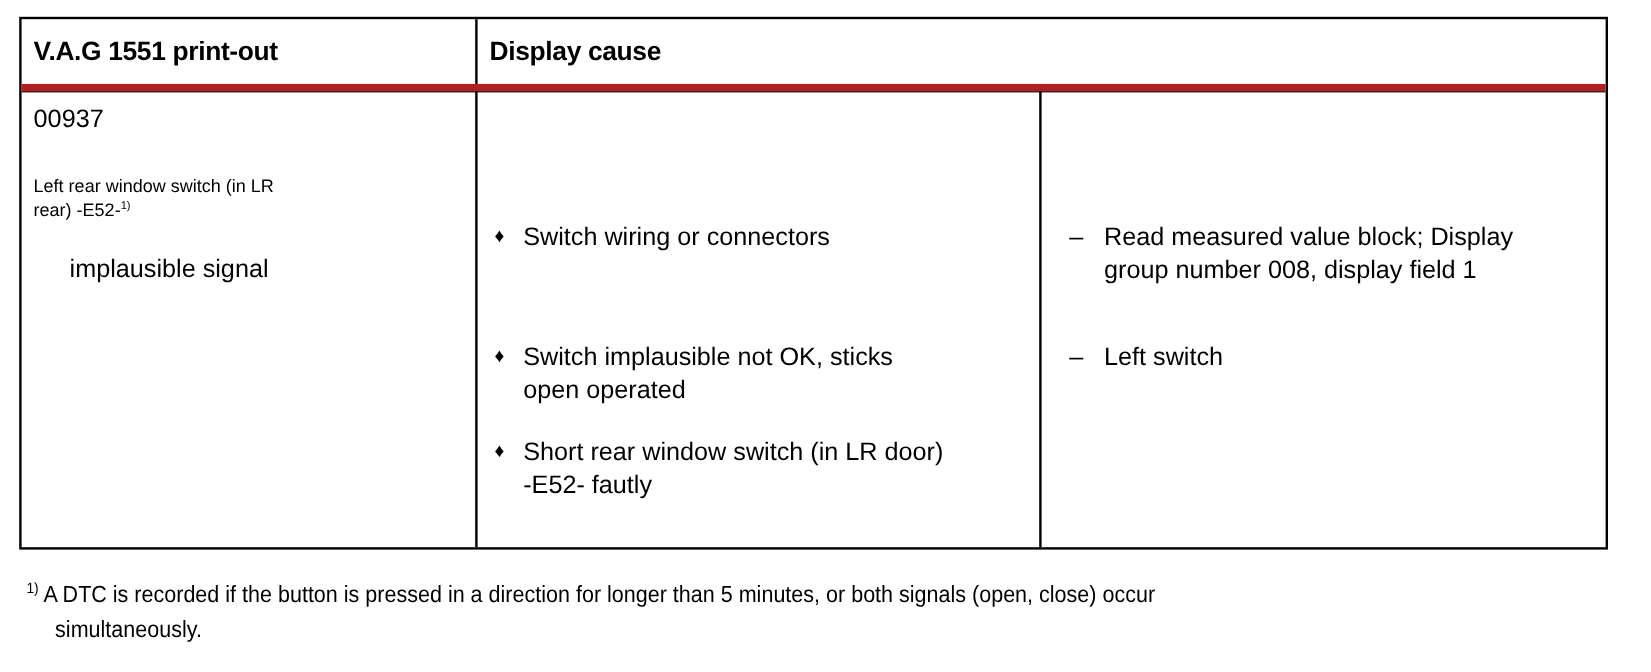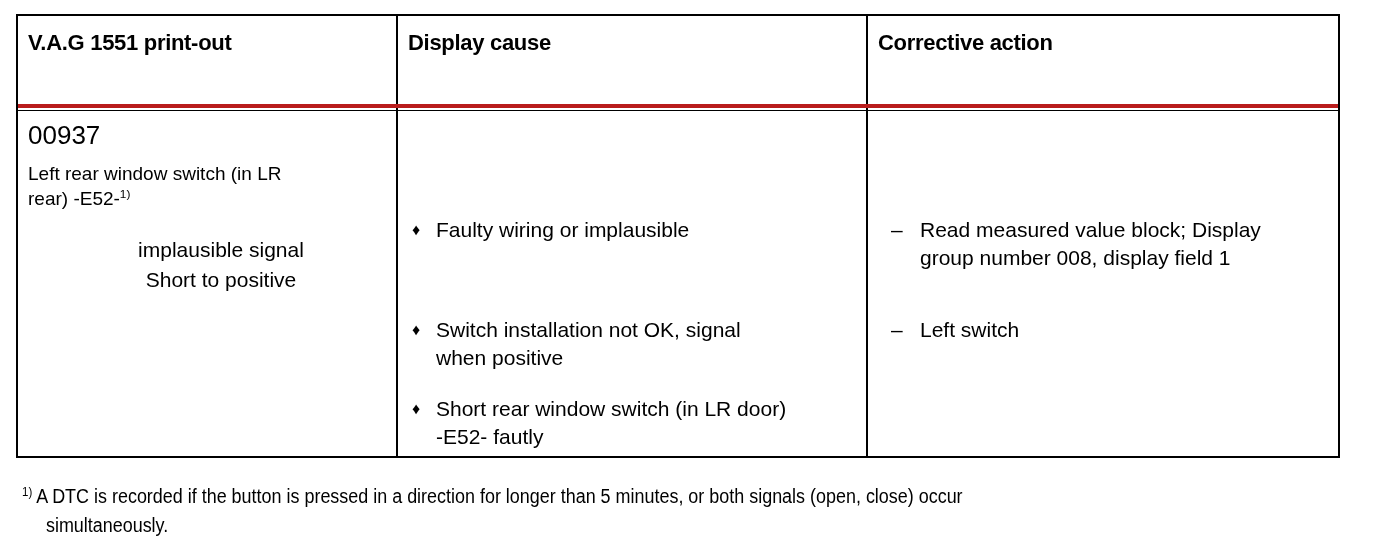--- a/index.html
+++ b/index.html
@@ -24,24 +24,24 @@
     top: 14px;
     width: 1324px;
     height: 444px;
     box-sizing: border-box;
     border: 2.5px solid #000;
     display: flex;
     flex-direction: column;
   }
 
   .table-header {
-    height: 92px;
+    height: 60px;
     box-sizing: border-box;
     display: flex;
-    border-bottom: 4px solid #b91c1c;
+    border-bottom: 6px solid #b91c1c;
     position: relative;
   }
   .table-header::after {
     content: "";
     position: absolute;
     left: 0; right: 0; bottom: -7px;
     height: 1.5px;
     background: #000;
   }
 
@@ -68,40 +68,40 @@
   }
 
   
   .cell-inner {
     padding: 10px 12px 0 10px;
     font-size: 21px;
     line-height: 1.33;
   }
 
   .dtc-code {
-    font-size: 26px;
-    margin-bottom: 8px;
+    font-size: 21px;
+    margin-bottom: 32px;
   }
   .dtc-name {
-    font-size: 19px;
+    font-size: 15px;
     line-height: 1.33;
     margin-bottom: 24px;
     max-width: 350px;
   }
   .dtc-name sup {
     font-size: 0.62em;
     vertical-align: super;
     line-height: 0;
   }
   .dtc-sub {
     margin-left: 30px;
     font-size: 21px;
     line-height: 1.42;
   }
-  .dtc-sub div { white-space: nowrap; text-align: center; }
+  .dtc-sub div { white-space: nowrap; }
   .cause-item {
     position: relative;
     padding-left: 26px;
     font-size: 21px;
     line-height: 1.33;
     margin-bottom: 0;
   }
   .cause-item .bullet {
     position: absolute;
     left: 2px;
@@ -156,55 +156,51 @@
 
 <div class="fault-table">
 
   <div class="table-header">
     <div class="col col-1">
       <div class="hdr-text">V.A.G 1551 print-out</div>
     </div>
     <div class="col col-2">
       <div class="hdr-text">Display cause</div>
     </div>
-    <div class="col col-3">
-      <div class="hdr-text">Corrective action</div>
-    </div>
   </div>
 
   <div class="table-body">
 
     <div class="col col-1">
       <div class="cell-inner">
         <div class="dtc-code">00937</div>
         <div class="dtc-name">
           <span>Left rear window switch (in LR</span><br>
           <span>rear) -E52-</span><sup>1)</sup>
         </div>
         <div class="dtc-sub">
           <div>implausible signal</div>
-          <div>Short to positive</div>
         </div>
       </div>
     </div>
 
     <div class="col col-2">
 
       <div class="mid-pos-1">
         <div class="cause-item">
           <span class="bullet">♦</span>
-          <span>Faulty wiring or implausible</span>
+          <span>Switch wiring or connectors</span>
         </div>
       </div>
 
       <div class="mid-pos-2">
         <div class="cause-item">
           <span class="bullet">♦</span>
-          <span>Switch installation not OK, signal</span><br>
-          <span>when positive</span>
+          <span>Switch implausible not OK, sticks</span><br>
+          <span>open operated</span>
         </div>
       </div>
 
       <div class="mid-pos-3">
         <div class="cause-item">
           <span class="bullet">♦</span>
           <span>Short rear window switch (in LR door)</span><br>
           <span>-E52- fautly</span>
         </div>
       </div>

